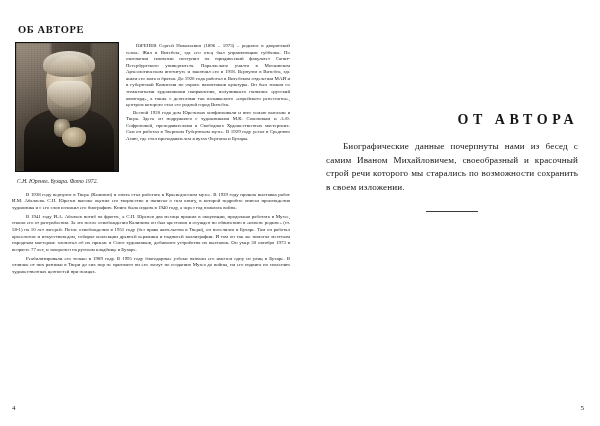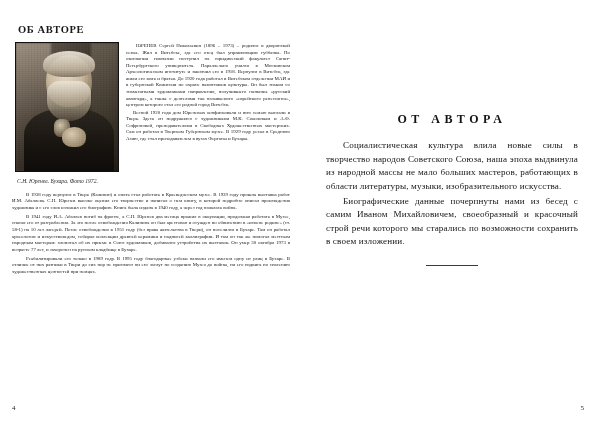--- a/index.html
+++ b/index.html
@@ -121,23 +121,23 @@
     color:#1b1b1b;
   }
   .full-text p{margin:0 0 2px 0;text-indent:14px;}
 
   
   .right-inner{
     margin-top:88px;
     padding:0 6px 0 10px;
   }
   .author-heading{
-    text-align:center;
+    text-align:right;
     font-weight:bold;
-    font-size:12px;
+    font-size:14px;
     letter-spacing:4.5px;
     margin:0 0 12px 0;
     color:#141414;
     font-family:"Liberation Serif","DejaVu Serif",serif;
   }
   .right-body{
     font-size:9.1px;
     line-height:1.5;
     text-align:justify;
     color:#141414;
@@ -197,21 +197,20 @@
 
     <div class="folio folio-left">4</div>
   </div>
 
   <div class="page page-right">
     <div class="right-inner">
 
       <div class="author-heading">ОТ АВТОРА</div>
 
       <div class="right-body">
-        <p>Социалистическая культура влила новые силы в творчество народов Советского Союза, наша эпоха выдвинула из народной массы не мало больших мастеров, работающих в области литературы, музыки, изобразительного искусства.</p>
         <p>Биографические данные почерпнуты нами из бесед с самим Иваном Михайловичем, своеобразный и красочный строй речи которого мы старались по возможности сохранить в своем изложении.</p>
       </div>
 
       <div class="rule"></div>
     </div>
 
     <div class="folio folio-right">5</div>
   </div>
 
 </div>

